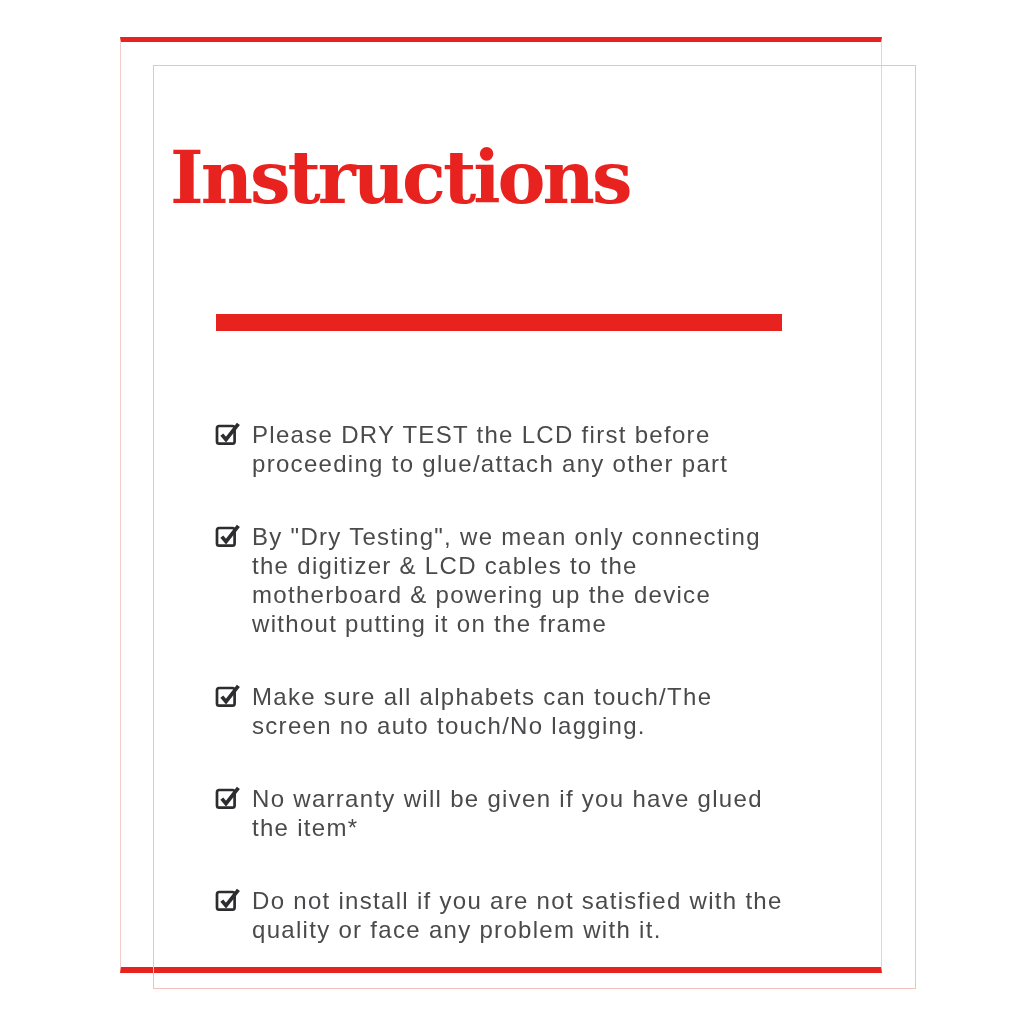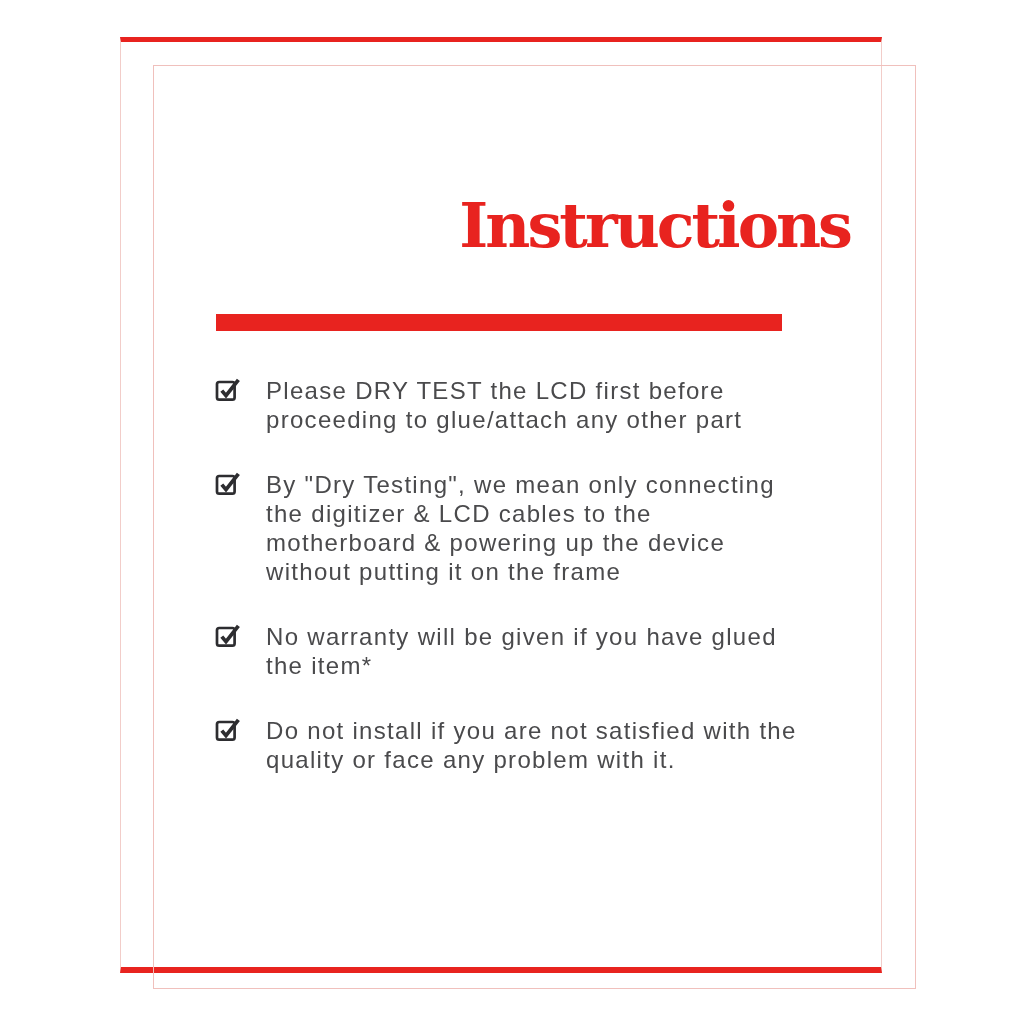--- a/index.html
+++ b/index.html
@@ -30,46 +30,46 @@
   .frame-inner{
     position:absolute;
     left:153px; top:65px;
     width:763px; height:924px;
     border:1px solid var(--frame-pink);
   }
   .page-title{
     position:absolute;
     left:170px; top:128px;
     width:680px;
-    text-align:right;
+    text-align:left;
     font-family:"DejaVu Serif", serif;
     font-weight:bold;
-    font-size:62px;
+    font-size:72px;
     line-height:100px;
     letter-spacing:-3px;
     color:var(--accent-red);
     white-space:nowrap;
-    margin-top:48px;
   }
   .title-bar{
     position:absolute;
     left:216px; top:314px;
     width:566px; height:17px;
     background:var(--accent-red);
   }
   .instruction-list{
     position:absolute;
     left:215px; top:376px;
     width:660px;
   }
   .instruction-item{
     display:flex;
     align-items:flex-start;
-    gap:26px;
+    gap:12px;
     margin-bottom:36px;
+    margin-top:44px;
   }
   .checkbox-icon{
     flex:0 0 auto;
     width:25px; height:25px;
     margin-top:1px;
   }
   .checkbox-icon svg{display:block;width:25px;height:25px;}
   .instruction-text{
     font-size:24px;
     line-height:29px;
@@ -107,20 +107,30 @@
         <rect x="2" y="5" width="17.6" height="17.6" rx="2.2" stroke="#2d2d30" stroke-width="2.7"></rect>
         <path d="M6.8 13.6 L11 18.6 L23.4 2.8" stroke="#2d2d30" stroke-width="3.8"></path>
       </svg>
     </span>
     <span class="instruction-text">By "Dry Testing", we mean only connecting
 the digitizer &amp; LCD cables to the
 motherboard &amp; powering up the device
 without putting it on the frame</span>
   </div>
 
+  <div class="instruction-item">
+    <span class="checkbox-icon">
+      <svg viewBox="0 0 25 25" fill="none">
+        <rect x="2" y="5" width="17.6" height="17.6" rx="2.2" stroke="#2d2d30" stroke-width="2.7"></rect>
+        <path d="M6.8 13.6 L11 18.6 L23.4 2.8" stroke="#2d2d30" stroke-width="3.8"></path>
+      </svg>
+    </span>
+    <span class="instruction-text">Make sure all alphabets can touch/The
+screen no auto touch/No lagging.</span>
+  </div>
 
   <div class="instruction-item">
     <span class="checkbox-icon">
       <svg viewBox="0 0 25 25" fill="none">
         <rect x="2" y="5" width="17.6" height="17.6" rx="2.2" stroke="#2d2d30" stroke-width="2.7"></rect>
         <path d="M6.8 13.6 L11 18.6 L23.4 2.8" stroke="#2d2d30" stroke-width="3.8"></path>
       </svg>
     </span>
     <span class="instruction-text">No warranty will be given if you have glued
 the item*</span>

